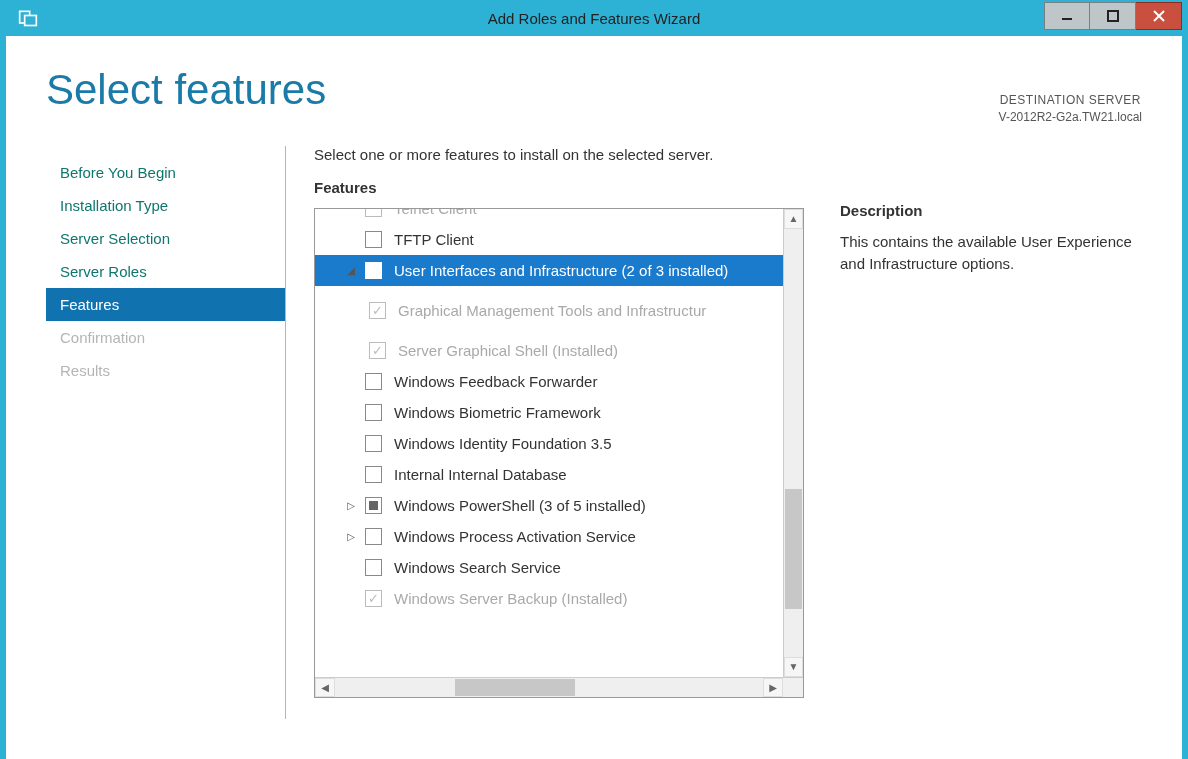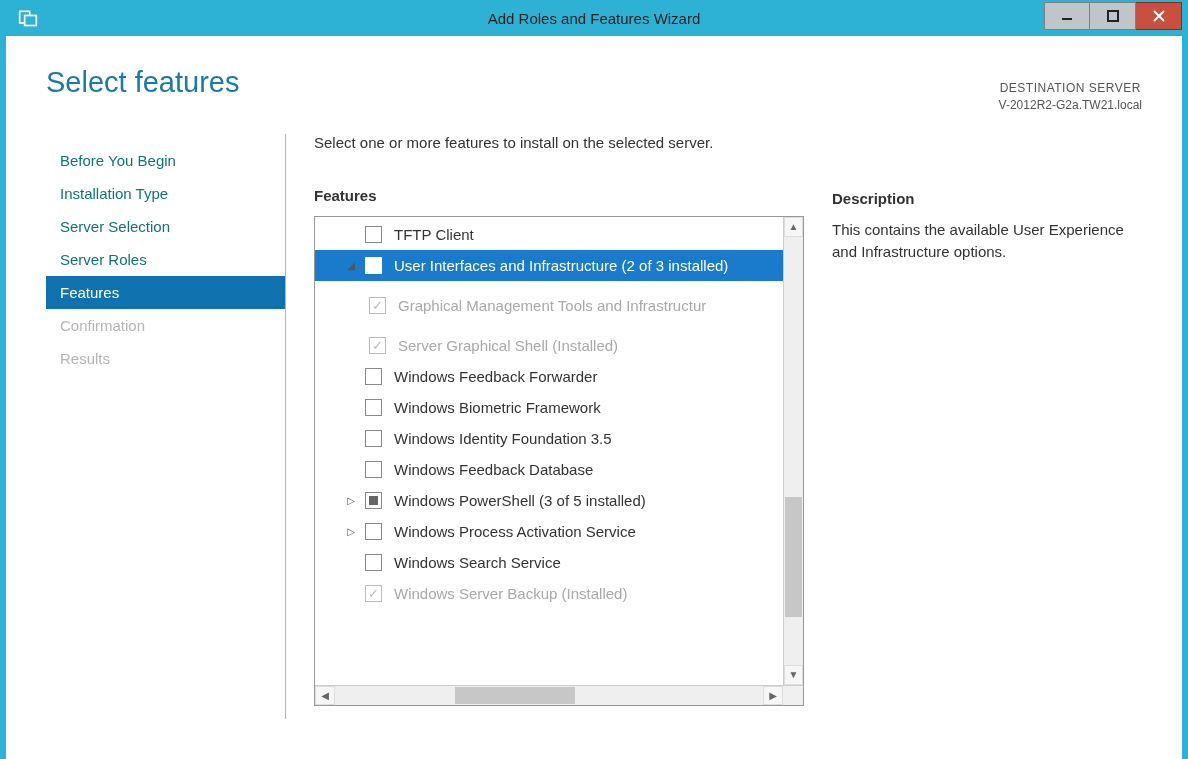--- a/index.html
+++ b/index.html
@@ -7,32 +7,32 @@
   body { background: #fff; width: 1188px; height: 759px; overflow: hidden; border: 6px solid #2db2d6; border-top: none; border-bottom: none;}
   .titlebar { height: 36px; background: #2db2d6; display: flex; align-items: center; position: relative; }
   .titlebar .icon { width: 20px; height: 20px; margin-left: 12px; fill: #fff; }
   .titlebar .title { position: absolute; left: 50%; transform: translateX(-50%); color: #222; font-size: 15px; }
   .winbtns { margin-left: auto; display: flex; }
   .winbtn { width: 46px; height: 28px; background: #bfc6c9; display: flex; align-items: center; justify-content: center; border: 1px solid #7a8185; font-size: 13px; margin-top:-4px;}
   .winbtn + .winbtn { border-left: none; }
   .winbtn.close { background: #c94f3f; color: #fff; border-color:#8a2c1f;}
   .content { display: flex; flex-direction: column; height: calc(100% - 36px); background: #fff; }
   .header { padding: 30px 40px 12px 40px; display: flex; align-items: baseline; justify-content: space-between; }
-  .header h1 { font-size: 29px; font-weight: 300; color: #1a7aa8; margin: 0; }
+  .header h1 { font-size: 42px; font-weight: 300; color: #1a7aa8; margin: 0; }
   .dest { text-align: center; font-size: 12px; color: #555; line-height: 1.4; }
   .dest .lbl { letter-spacing: 0.5px; }
   .body { display: flex; flex: 1; padding: 8px 40px 40px 40px; min-height:0;}
   .sidebar { width: 240px; border-right: 1px solid #b5b5b5; padding-top: 10px; }
   .navitem { padding: 8px 14px; font-size: 15px; color: #0f766e; cursor: pointer; }
   .navitem.active { background: #1073b0; color: #fff; }
   .navitem.disabled { color: #b5b5b5; }
   .main { flex: 1; display: flex; padding-left: 28px; min-width:0;}
   .col-feat { flex: 0 0 490px; display: flex; flex-direction: column; }
-  .col-desc { flex: 1; padding-left: 28px; }
-  .instr { font-size: 15px; color: #333; margin-bottom: 36px; }
+  .col-desc { flex: 1; padding-left: 36px; }
+  .instr { font-size: 15px; color: #333; margin-bottom: 16px; }
   .sect-title { font-size: 15px; font-weight: 700; color: #333; margin-bottom: 12px; }
   .treebox { border: 1px solid #999; height: 490px; display: flex; flex-direction: column; background: #fff; }
   .tree-scroll { display: flex; flex: 1; min-height: 0; }
   .tree { flex: 1; overflow: hidden; font-size: 15px; color: #333; padding-top:2px;}
   .row { display: flex; align-items: center; height: 31px; padding-left: 10px; white-space: nowrap; }
   .row.child { padding-left: 54px; margin-top: 9px; }
   .row.top { padding-left: 28px; }
   .row.sel { background: #1a7acc; color: #fff; }
   .row.grey { color: #a9a9a9; }
   .toggle { width: 16px; display:inline-flex; justify-content:center; align-items:center; font-size:10px; color:#555; margin-right:6px; cursor:pointer;}
@@ -99,20 +99,25 @@
         <div class="navitem disabled">Confirmation</div>
         <div class="navitem disabled">Results</div>
       </div>
     <div class="main">
       <div class="col-feat">
         <div class="instr">Select one or more features to install on the selected server.</div>
         <div class="sect-title">Features</div>
         <div class="treebox">
           <div class="tree-scroll">
             <div class="tree" id="tree">
+                <div class="row top grey" style="margin-top: -18px;">
+                  <span class="toggle empty"></span>
+                  <span class="cb "></span>
+                  <span>Telnet Client</span>
+                </div>
                 <div class="row top">
                   <span class="toggle empty"></span>
                   <span class="cb "></span>
                   <span>TFTP Client</span>
                 </div>
                 <div class="row top sel">
                   <span class="toggle">◢</span>
                   <span class="cb mixed"></span>
                   <span>User Interfaces and Infrastructure (2 of 3 installed)</span>
                 </div>
@@ -135,21 +140,21 @@
                   <span>Windows Biometric Framework</span>
                 </div>
                 <div class="row top">
                   <span class="toggle empty"></span>
                   <span class="cb "></span>
                   <span>Windows Identity Foundation 3.5</span>
                 </div>
                 <div class="row top">
                   <span class="toggle empty"></span>
                   <span class="cb "></span>
-                  <span>Windows Feedback Database</span>
+                  <span>Internal Internal Database</span>
                 </div>
                 <div class="row top">
                   <span class="toggle">▷</span>
                   <span class="cb mixed"></span>
                   <span>Windows PowerShell (3 of 5 installed)</span>
                 </div>
                 <div class="row top">
                   <span class="toggle">▷</span>
                   <span class="cb "></span>
                   <span>Windows Process Activation Service</span>

